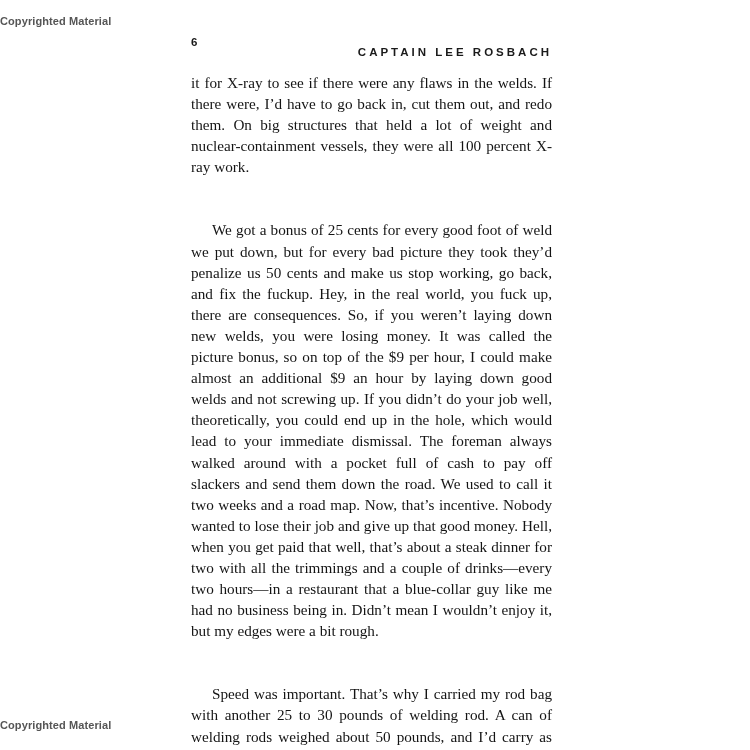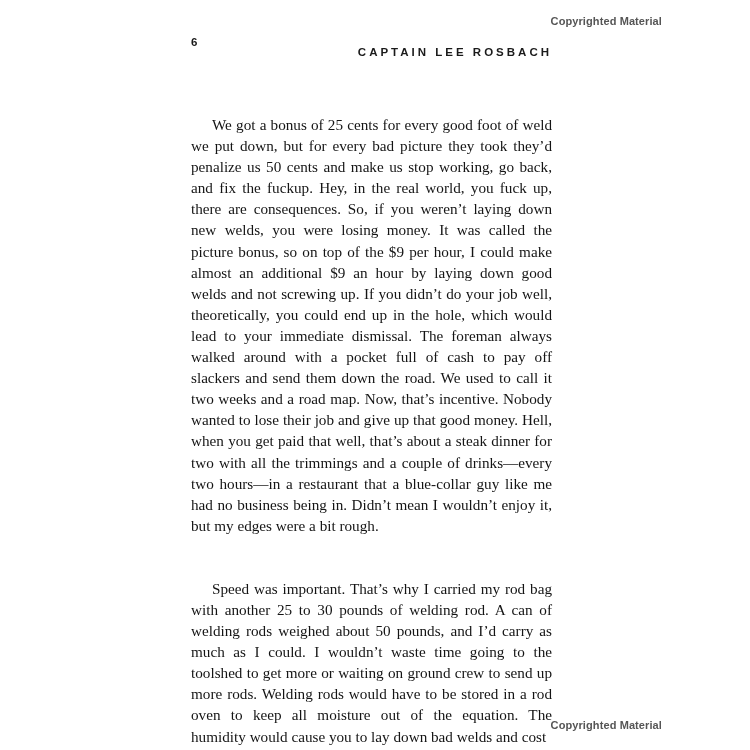--- a/index.html
+++ b/index.html
@@ -10,21 +10,21 @@
   body {
     width: 750px;
     height: 750px;
     position: relative;
     overflow: hidden;
   }
   .watermark {
     position: absolute;
     left: 0;
     width: 662px;
-    text-align: right;
+    text-align: left;
     font-family: "Liberation Sans", "DejaVu Sans", sans-serif;
     font-size: 11px;
     font-weight: bold;
     color: #555555;
     letter-spacing: 0.1px;
   }
   .watermark.top { top: 15px; }
   .watermark.bottom { top: 719px; }
 
   .running-head {
@@ -78,17 +78,18 @@
 <body>
 
 <div class="watermark top">Copyrighted Material</div>
 
 <div class="running-head">
   <span class="page-number">6</span>
   <span class="running-title">CAPTAIN LEE ROSBACH</span>
 </div>
 
 <div class="body-text">
+  <p>it for X-ray to see if there were any flaws in the welds. If there were, I’d have to go back in, cut them out, and redo them. On big structures that held a lot of weight and nuclear-containment vessels, they were all 100 percent X-ray work.</p>
   <p class="indent">We got a bonus of 25 cents for every good foot of weld we put down, but for every bad picture they took they’d penalize us 50 cents and make us stop working, go back, and fix the fuckup. Hey, in the real world, you fuck up, there are consequences. So, if you weren’t laying down new welds, you were losing money. It was called the picture bonus, so on top of the $9 per hour, I could make almost an additional $9 an hour by laying down good welds and not screwing up. If you didn’t do your job well, theoretically, you could end up in the hole, which would lead to your immedi­ate dismissal. The foreman always walked around with a pocket full of cash to pay off slackers and send them down the road. We used to call it two weeks and a road map. Now, that’s incentive. Nobody wanted to lose their job and give up that good money. Hell, when you get paid that well, that’s about a steak dinner for two with all the trimmings and a couple of drinks—every two hours—in a restaurant that a blue-collar guy like me had no busi­ness being in. Didn’t mean I wouldn’t enjoy it, but my edges were a bit rough.</p>
   <p class="indent">Speed was important. That’s why I carried my rod bag with another 25 to 30 pounds of welding rod. A can of welding rods weighed about 50 pounds, and I’d carry as much as I could. I wouldn’t waste time going to the toolshed to get more or waiting on ground crew to send up more rods. Welding rods would have to be stored in a rod oven to keep all moisture out of the equation. The humidity would cause you to lay down bad welds and cost</p>
 </div>
 
 <div class="watermark bottom">Copyrighted Material</div>
 
 </body></html>

